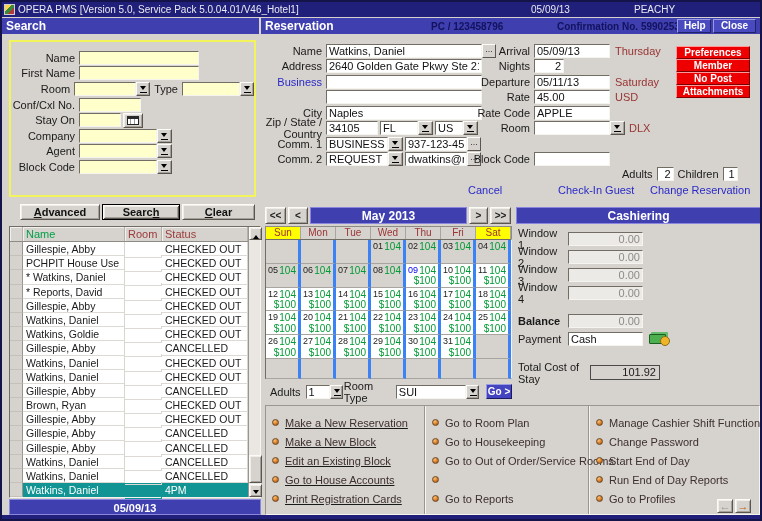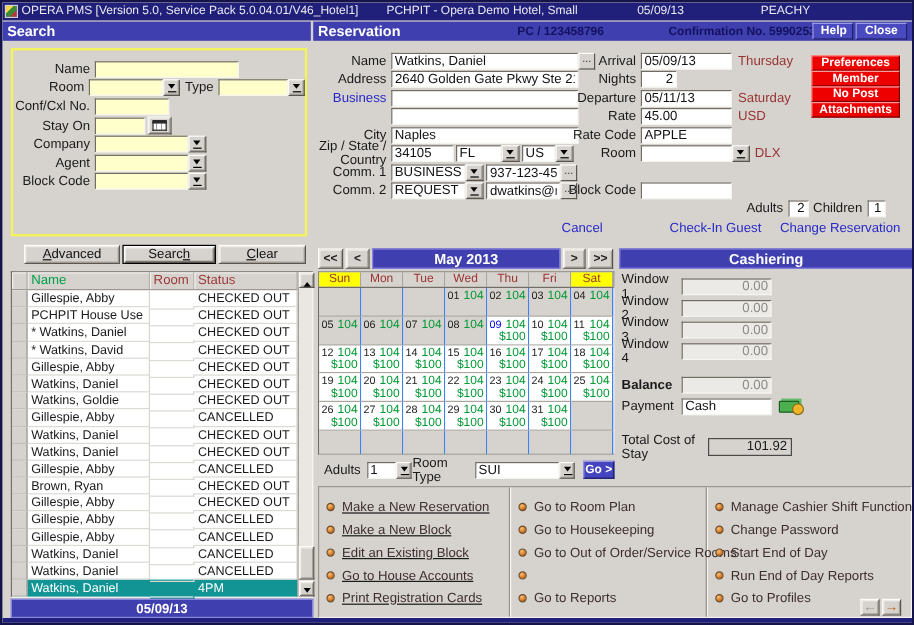--- a/index.html
+++ b/index.html
@@ -5,21 +5,21 @@
   * { margin:0; padding:0; box-sizing:border-box; }
   html,body { background:#808080; }
   body { font-family:"Liberation Sans", sans-serif; font-size:11px; color:#1a1a1a; }
 
   #window { position:relative; width:762px; height:521px; background:#d6d3ce;
             border:2px solid #14144a; overflow:hidden; }
 
   
   .bevel { background:#d6d3ce; border:1px solid;
            border-color:#fcfbf8 #5a564f #5a564f #fcfbf8;
-           box-shadow:inset 1px 1px 0 #efede8, inset -1px -1px 0 #a5a199; }
+           box-shadow:inset 1px 1px 0 #efede8, inset -1px -1px 0 #a5a199;font-weight:bold; }
   .fld { height:14px; background:#fff; border:1px solid;
          border-color:#716d64 #f6f4ef #f6f4ef #716d64;
          font-family:"Liberation Sans",sans-serif; font-size:11px; padding:0 2px; color:#111; }
   .fld.y { background:#ffffcc; }
   .fld.dis { background:#eceae6; color:#8e8b86; text-align:right; }
   .fld.num { text-align:right; }
   input.fld { outline:none; border-radius:0; }
 
   .lov { position:relative; width:15px; height:14px; display:inline-block; background:#d6d3ce;
          border:1px solid; border-color:#fcfbf8 #5a564f #5a564f #fcfbf8; box-shadow:inset -1px -1px 0 #a5a199; }
@@ -119,21 +119,21 @@
                text-align:center; line-height:17px; font-size:12px;
                border:1px solid #8a86e0; }
   #cal-dow { position:absolute; left:263px; top:224px; width:247px; height:13px; display:flex;
              border:1px solid #8e8b84; border-bottom:none; }
   #cal-dow .dh { flex:1; text-align:center; font-size:10px; color:#9c3333; background:#d6d3ce;
                  border-right:1px solid #a8a5a0; line-height:12px; }
   #cal-dow .dh.we { background:#ffff00; }
   #cal-grid { position:absolute; left:263px; top:237px; width:247px; height:140px;
               display:grid; grid-template-columns:repeat(7,1fr); grid-template-rows:repeat(5,23.8px) 20px;
               border:1px solid; border-color:#716d64 #f6f4ef #8e8b84 #716d64; background:#d6d3ce; }
-  .ccell { position:relative; border-right:1px solid #3b82f6; border-bottom:1px solid #a8a5a0; }
+  .ccell { position:relative; border-right:3px solid #3b82f6; border-bottom:1px solid #a8a5a0; }
   .ccell.past { background:#d6d3ce; }
   .ccell.open, .ccell.today { background:#fff; }
   .ccell.empty { background:#d6d3ce; }
   .cday { position:absolute; left:2px; top:1px; font-size:9px; color:#222; }
   .today .cday { color:#0000ee; font-weight:normal; }
   .crate { position:absolute; right:2px; top:1px; font-size:10px; color:#009933; }
   .cprice { position:absolute; right:2px; top:11.5px; font-size:10px; color:#009933; }
 
   #cal-footer { position:absolute; left:263px; top:381px; width:247px; height:17px;
                 display:flex; align-items:center; }
@@ -173,39 +173,42 @@
   #bottombar { position:absolute; left:0; top:513px; width:758px; height:5px; background:#20207a; }
 </style>
 </head>
 <body>
 
 <div id="window">
 
   <div id="titlebar">
     <span id="appicon"></span>
     <span>OPERA PMS  [Version 5.0, Service Pack 5.0.04.01/V46_Hotel1]</span>
-    <span class="tb-abs" style="left:320px">PCHPIT - Opera Demo Hotel, Small</span>
     <span class="tb-abs" style="left:529px">05/09/13</span>
     <span class="tb-abs" style="left:632px">PEACHY</span>
   </div>
 
   <div id="search-header" class="blue-bar">
     <span>Search</span>
   </div>
   <div id="res-header" class="blue-bar">
     <span>Reservation</span>
     <span class="sub" style="left:170px">PC / 123458796</span>
     <span class="sub" style="left:296px">Confirmation No. 5990253</span>
     <button class="hdr-btn" style="left:416px;width:34px">Help</button>
     <button class="hdr-btn" style="left:452px;width:43px">Close</button>
   </div>
 
   <div id="search-box">
     <div class="srow">
         <label>Name</label>
+        <input class="fld y" style="width: 120px;">
+      </div>
+    <div class="srow">
+        <label>First Name</label>
         <input class="fld y" style="width: 120px;">
       </div>
     <div class="srow">
       <label>Room</label>
       <input class="fld y" style="width: 62px;">
         <span class="lov"></span>
       <label style="width:30px">Type</label>
       <input class="fld y" style="width: 58px;">
         <span class="lov"></span>
     </div>
@@ -263,21 +266,21 @@
             <span class="tc s">CHECKED OUT</span>
           </div>
           <div class="trow">
             <span class="tsel"></span>
             <span class="tc n">* Watkins, Daniel</span>
             <span class="tc r">1000</span>
             <span class="tc s">CHECKED OUT</span>
           </div>
           <div class="trow">
             <span class="tsel"></span>
-            <span class="tc n">* Watkins, David</span>
+            <span class="tc n">* Reports, David</span>
             <span class="tc r">1000</span>
             <span class="tc s">CHECKED OUT</span>
           </div>
           <div class="trow">
             <span class="tsel"></span>
             <span class="tc n">Gillespie, Abby</span>
             <span class="tc r">7000</span>
             <span class="tc s">CHECKED OUT</span>
           </div>
           <div class="trow">

